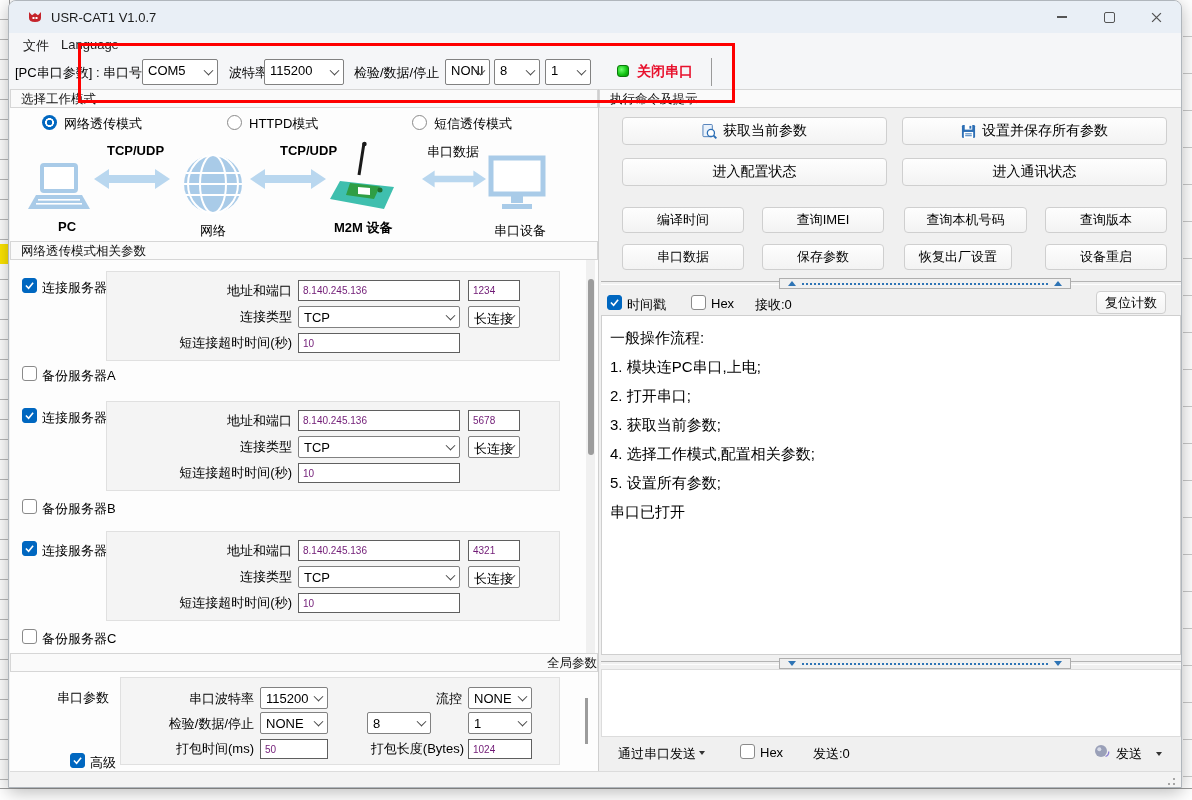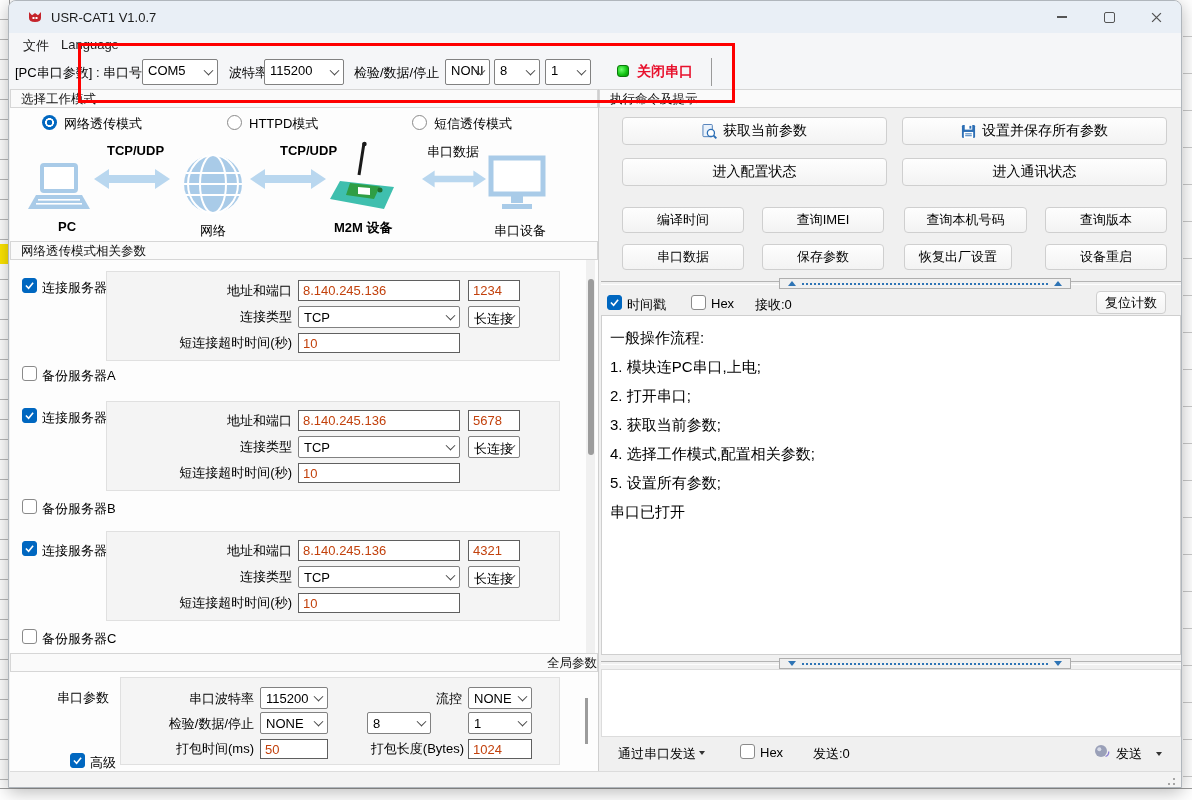--- a/index.html
+++ b/index.html
@@ -16,21 +16,21 @@
   .titlebar{left:0;top:0;width:100%;height:32px;background:#e9eff6;}
   .title-text{left:42px;top:9px;font-size:13px;color:#1c1c1c;}
   .wbtn{top:0;width:46px;height:32px;display:flex;align-items:center;justify-content:center;}
   .menubar{left:0;top:32px;width:100%;height:22px;background:#f5f6f8;}
   .menu-item{top:2px;font-size:13px;color:#1c1c1c;padding:2px 6px;}
   .toolrow{left:0;top:54px;width:100%;height:34px;background:#f5f6f8;}
   .lbl{position:absolute;font-size:13px;color:#000;white-space:nowrap;}
   .rlbl{text-align:right;}
   .sel{position:absolute;background:#fff;border:1px solid #818181;border-radius:2px;font-size:13px;box-sizing:border-box;overflow:hidden;white-space:nowrap;padding:3px 16px 2px 5px;color:#000;}
   .chev{position:absolute;right:5px;top:50%;width:6px;height:6px;border-right:1.4px solid #464646;border-bottom:1.4px solid #464646;transform:translateY(-70%) rotate(45deg);}
-  .inp{position:absolute;background:#fff;border:1px solid #5f5f5f;font-size:13px;padding:1px 4px;box-sizing:border-box;font-family:inherit;color:#c2410c;}
+  .inp{position:absolute;background:#fff;border:1px solid #5f5f5f;font-size:10px;padding:1px 4px;box-sizing:border-box;font-family:inherit;color:#701a75;}
   .hdr{position:absolute;background:#fafafa;border:1px solid #d6d6d6;font-size:12.5px;line-height:18px;padding-left:10px;box-sizing:border-box;color:#101010;}
   .panelL{left:1px;top:88px;width:588px;height:682px;background:#fdfdfd;}
   .panelR{left:589px;top:88px;width:584px;height:682px;background:#f0f0f0;border-left:1px solid #cfcfcf;}
   .cb{position:absolute;width:15px;height:15px;border-radius:3px;box-sizing:border-box;}
   .cb.on{background:#0067c0;border:1px solid #0067c0;}
   .cb.off{background:#fff;border:1px solid #8a8a8a;}
   .cb svg{display:block;margin:2px auto;}
   .radio{position:absolute;width:15px;height:15px;border-radius:50%;box-sizing:border-box;}
   .radio.on{background:radial-gradient(circle at 50% 50%,#0067c0 0 2.6px,#fff 3px 4.2px,#0067c0 4.6px 7.5px);}
   .radio.off{background:#fff;border:1px solid #8a8a8a;}

